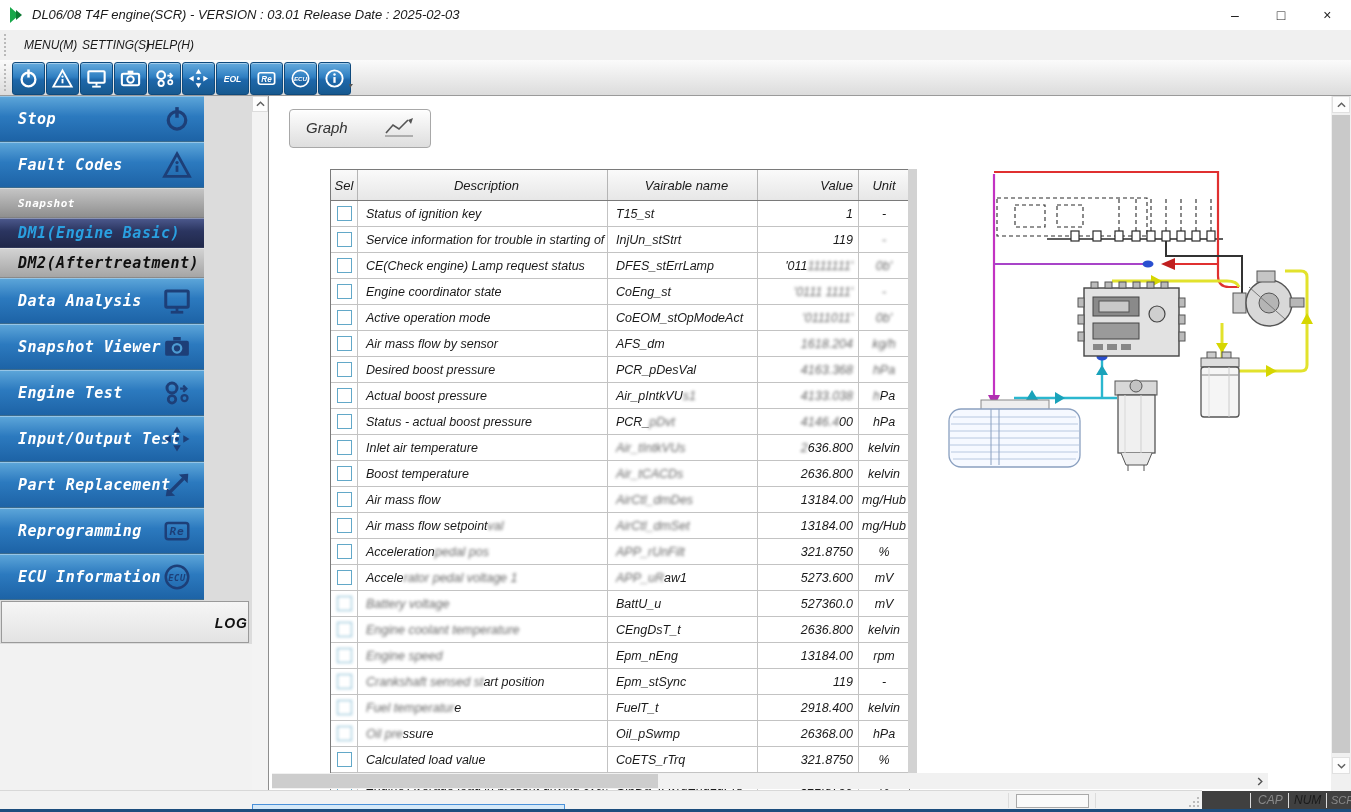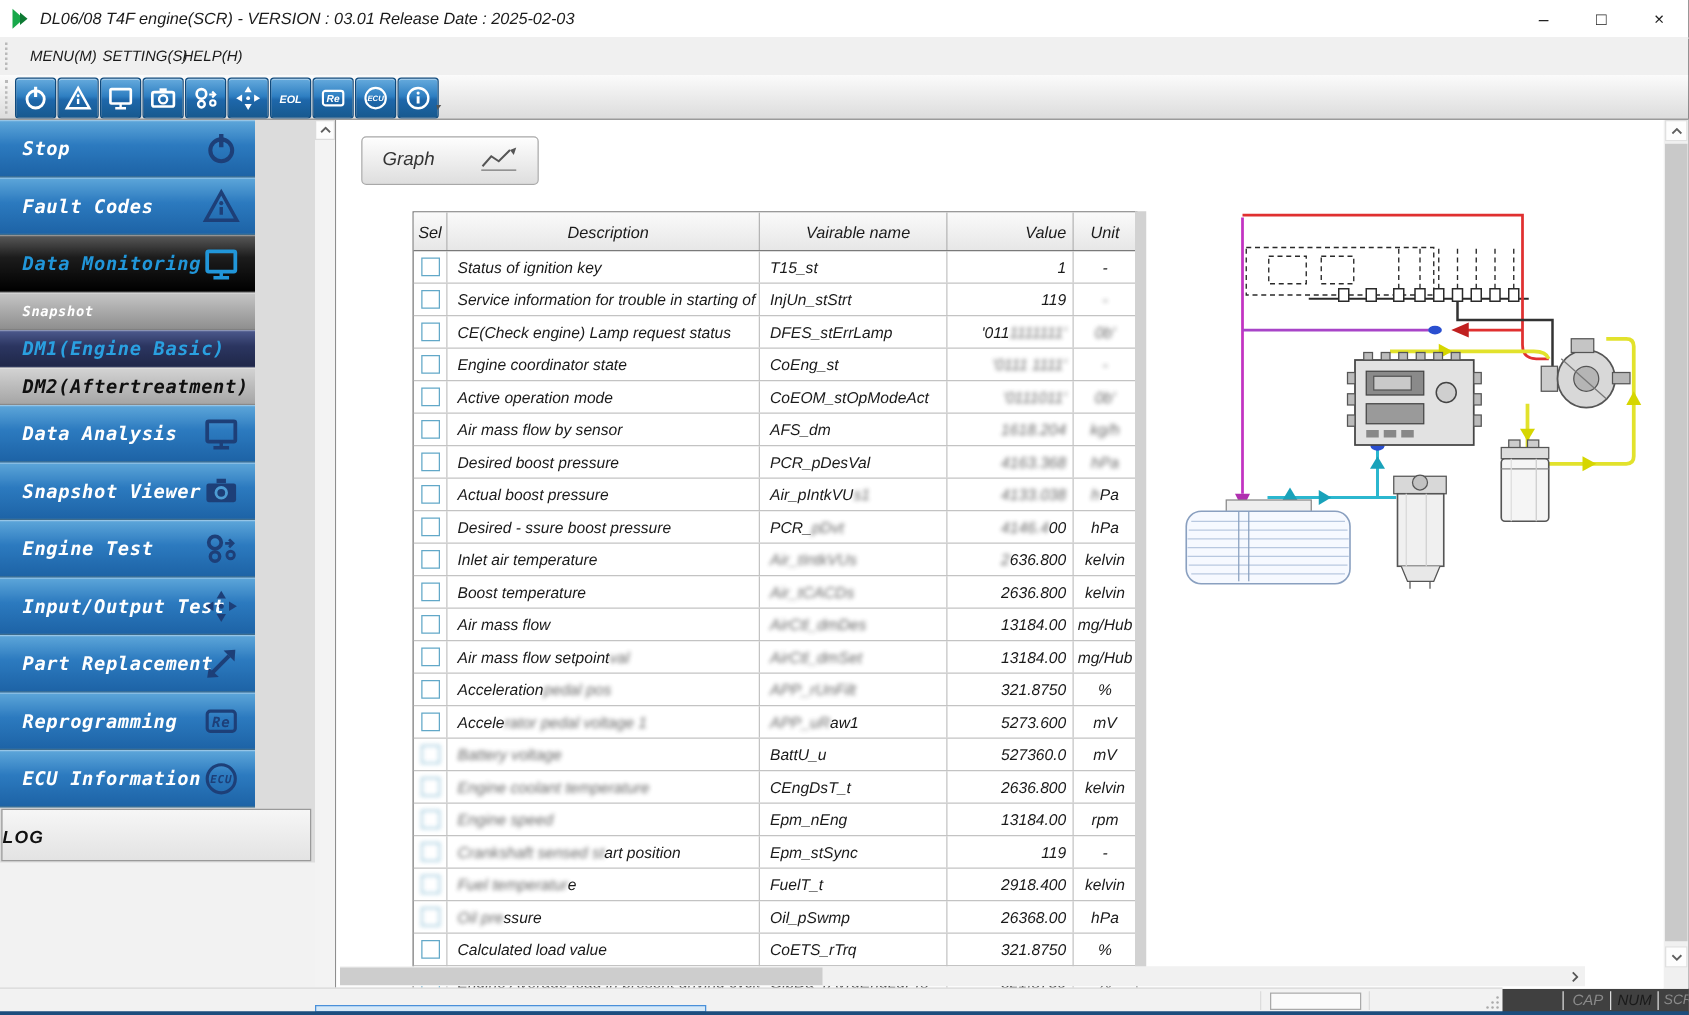--- a/index.html
+++ b/index.html
@@ -32,21 +32,21 @@
   .sitem .sicon{position:absolute;right:12px;top:50%;transform:translateY(-50%);width:30px;height:30px;}
   .sitem .sicon svg{width:30px;height:30px;}
   .s-blue{height:45px;background:linear-gradient(#5ea7da,#2c7abf 45%,#1d63a6);color:#fff;font-size:15px;}
   .s-blue .sicon{color:#1d3f78;}
   .s-dark{height:45px;background:linear-gradient(#5a5a5a,#1c1c1c 40%,#000);color:#2196d9;font-size:15px;}
   .s-dark .sicon{color:#2196d9;}
   .s-gray{height:29px;background:linear-gradient(#c6c6c6,#8f8f8f);color:#fff;font-size:11px;}
   .s-sel{height:29px;background:linear-gradient(#4d5a8e,#2b3560 45%,#20284a);color:#2aa0e0;font-size:15px;}
   .s-lgray{height:29px;background:linear-gradient(#d4d4d4,#a5a5a5);color:#101010;font-size:15px;}
   .logbtn{position:relative;width:248px;height:42px;margin:1px 1px;background:linear-gradient(#f6f6f6,#e3e3e3);
-          border:1px solid #9a9a9a;box-sizing:border-box;text-align:left;line-height:42px;
+          border:1px solid #9a9a9a;box-sizing:border-box;text-align:right;line-height:42px;
           font-weight:bold;font-size:14px;color:#111;letter-spacing:1px;}
   .sidefill{width:252px;height:300px;background:#f2f2f2;border-right:1px solid #c9c9c9;}
   
   .sscroll{position:absolute;left:252px;top:0;width:16px;height:695px;background:#f3f3f3;border-right:1px solid #8e8e8e;}
   .sbtn{position:absolute;left:0;width:16px;height:16px;background:#fdfdfd;border:1px solid #dcdcdc;box-sizing:border-box;
         display:flex;align-items:center;justify-content:center;color:#606060;}
   
   .main{position:absolute;left:269px;top:0;width:1062px;height:695px;background:#fff;}
   .graphbtn{position:absolute;left:20px;top:13px;width:140px;height:37px;border:1px solid #a8a8a8;border-radius:4px;
             background:linear-gradient(#fefefe,#dedede);box-shadow:inset 0 1px #fff;}
@@ -195,28 +195,20 @@
             </svg></span>
       </div>
       <div class="sitem s-blue">
         <span class="lbl">Fault Codes</span>
         <span class="sicon"><svg viewBox="0 0 24 24">
               <path d="M12 3 L22 21 L2 21 Z" fill="none" stroke="currentColor" stroke-width="2.2"></path>
               <circle cx="12" cy="10" r="1.3" fill="currentColor"></circle>
               <line x1="12" y1="12.5" x2="12" y2="17.5" stroke="currentColor" stroke-width="2.2"></line>
             </svg></span>
       </div>
-      <div class="sitem s-dark">
-        <span class="lbl">Data Monitoring</span>
-        <span class="sicon"><svg viewBox="0 0 24 24">
-              <rect x="3" y="4" width="18" height="13" rx="1" fill="none" stroke="currentColor" stroke-width="2.4"></rect>
-              <line x1="12" y1="17" x2="12" y2="20" stroke="currentColor" stroke-width="2.2"></line>
-              <line x1="7" y1="21" x2="17" y2="21" stroke="currentColor" stroke-width="2.2"></line>
-            </svg></span>
-      </div>
       <div class="sitem s-gray">
         <span class="lbl">Snapshot</span>
       </div>
       <div class="sitem s-sel">
         <span class="lbl">DM1(Engine Basic)</span>
       </div>
       <div class="sitem s-lgray">
         <span class="lbl">DM2(Aftertreatment)</span>
       </div>
       <div class="sitem s-blue">
@@ -410,21 +402,21 @@
               </div>
               <div class="tc c4">
                 <span class="sm">h</span>
                 <span>Pa</span>
               </div>
             </div>
             <div class="trow">
               <div class="tc c0">
                 <span class="cb"></span>
               </div>
-              <div class="tc c1">Desired - ssure boost pressure</div>
+              <div class="tc c1">Status - actual boost pressure</div>
               <div class="tc c2">
                 <span>PCR_</span>
                 <span class="sm">pDvt</span>
               </div>
               <div class="tc c3">
                 <span class="sm">4146.4</span>
                 <span>00</span>
               </div>
               <div class="tc c4">hPa</div>
             </div>

